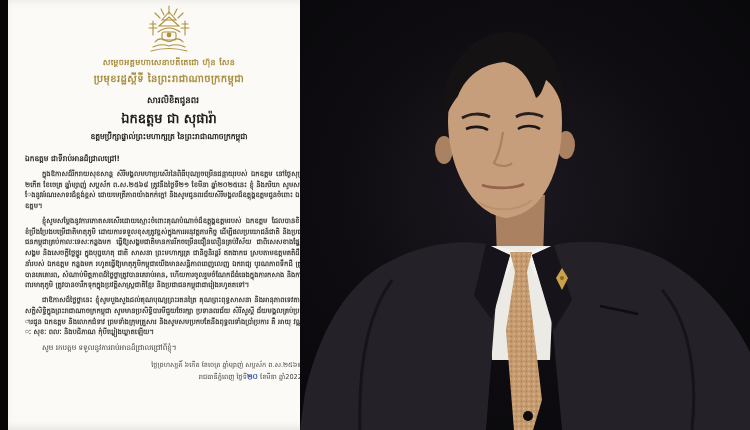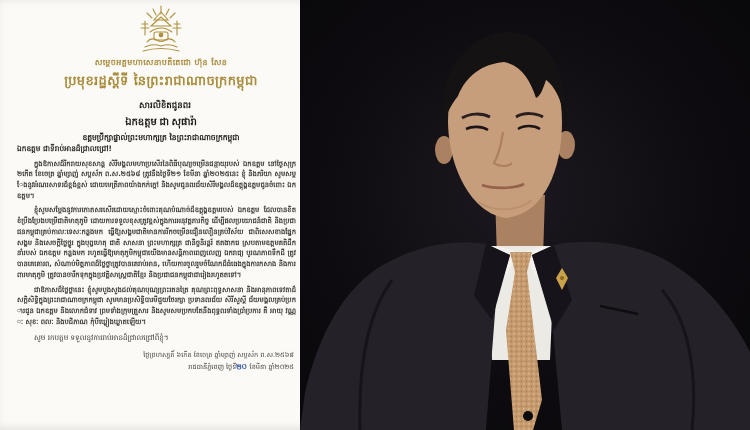--- a/index.html
+++ b/index.html
@@ -1,34 +1,34 @@
 <!DOCTYPE html>
 <html><head>
 <meta charset="utf-8">
 <style>
   html,body{margin:0;padding:0;width:750px;height:430px;background:#000;overflow:hidden;
     font-family:"DejaVu Sans",sans-serif;}
   .stage{position:relative;width:750px;height:430px;background:#060507;}
 
   
-  .page{position:absolute;left:0;top:0;width:322px;height:430px;background:#fbfaf6;
+  .page{position:absolute;left:8px;top:0;width:322px;height:430px;background:#fbfaf6;
     clip-path:polygon(0 0,100% 0,93.5% 100%,0 100%);
     box-shadow:inset -6px 0 10px rgba(0,0,0,.08), inset 0 -4px 8px rgba(0,0,0,.04);}
   .page-inner{position:relative;width:100%;height:100%;}
   .emblem-wrap{display:flex;justify-content:center;padding-top:4px;}
   .gold-line{ text-align:center;color:#a98d3f;font-weight:bold;letter-spacing:.4px;
     word-break:break-all;line-height:1.5;}
   .gold-line.l1{font-size:8px;margin-top:3px;}
-  .gold-line.l2{font-size:13px;margin-top:2px;}
+  .gold-line.l2{font-size:10px;margin-top:2px;}
   .title-block{margin-top:9px;text-align:center;color:#1d1c1a;font-weight:bold;}
   .title-block .t1{font-size:8.6px;padding-left:8px;}
-  .title-block .t2{font-size:10px;margin-top:3px;font-family:Liberation Serif, serif;}
+  .title-block .t2{font-size:13px;margin-top:3px;}
   .title-block .t3{font-size:7.6px;margin-top:3px;word-break:break-all;padding:0 11px;}
   .body-text{padding:0 26px 0 17px;color:#3e3c38;}
-  .salutation{font-size:7.4px;font-weight:bold;color:#2b2a27;}
+  .salutation{font-size:7.4px;font-weight:bold;color:#2b2a27;margin-top:11px;}
   .para{font-size:6.8px;line-height:1.58;text-align:justify;text-indent:17px;
     word-break:break-all;margin-top:4px;font-weight:bold;}
   .closing{font-size:7.2px;text-indent:17px;margin-top:5px;color:#35332f;}
   .dateline{margin-top:6px;text-align:right;font-size:6.6px;line-height:1.7;color:#45433e;
     padding-right:2px;}
   .hand-day{color:#2d4f9e;font-weight:bold;font-size:7.5px;display:inline-block;
     transform:rotate(-4deg);}
   .sig-block{position:absolute;right:48px;top:350px;width:110px;text-align:center;}
   .sig-name{font-size:8px;font-weight:bold;color:#23221f;margin-top:-2px;}
 
@@ -77,21 +77,21 @@
 
       <div class="body-text">
         <div class="salutation">ឯកឧត្តម ជាទីរាប់អានដ៏ជ្រាលជ្រៅ!</div>
         <div class="para">ក្នុងឱកាសដ៏រីករាយសុខសាន្ត សិរីមង្គលមហាប្រសើរនៃពិធីបុណ្យចម្រើនជន្មាយុរបស់ ឯកឧត្តម នៅថ្ងៃសុក្រ ២កើត ខែចេត្រ ឆ្នាំម្សាញ់ សប្តស័ក ព.ស.២៥៦៨ ត្រូវនឹងថ្ងៃទី២១ ខែមីនា ឆ្នាំ២០២៥នេះ ខ្ញុំ និងភរិយា សូមសម្តែងនូវអំណរសាទរដ៏ខ្ពង់ខ្ពស់ ដោយមេត្រីភាពយ៉ាងកក់ក្តៅ និងសូមជូនពរជ័យសិរីមង្គលដ៏ឧត្តុង្គឧត្តមជូនចំពោះ ឯកឧត្តម។</div>
         <div class="para">ខ្ញុំសូមសម្តែងនូវការកោតសរសើរដោយស្មោះចំពោះគុណបំណាច់ដ៏ឧត្តុង្គឧត្តមរបស់ ឯកឧត្តម ដែលបានខិតខំប្រឹងប្រែងបម្រើជាតិមាតុភូមិ ដោយការទទួលខុសត្រូវខ្ពស់ក្នុងការអនុវត្តភារកិច្ច ដើម្បីផលប្រយោជន៍ជាតិ និងប្រជាជនកម្ពុជាគ្រប់កាលៈទេសៈកន្លងមក ធ្វើឱ្យសង្គមជាតិមានការរីកចម្រើនជឿនលឿនគ្រប់វិស័យ ជាពិសេសខាងផ្នែកសង្គម និងសេចក្តីថ្លៃថ្នូរ ក្នុងបុព្វហេតុ ជាតិ សាសនា ព្រះមហាក្សត្រ ជានិច្ចនិរន្តរ៍ ឥតងាករេ ស្របតាមឧត្តមគតិដឹកនាំរបស់ ឯកឧត្តម កន្លងមក រហូតធ្វើឱ្យមាតុភូមិកម្ពុជាយើងមានសន្តិភាពពេញលេញ ឯករាជ្យ បូរណភាពទឹកដី ត្រូវបានគេគោរព, សំណាប់មិត្តភាពដ៏ថ្លៃថ្លាត្រូវបានគេរាប់អាន, ហើយការចូលរួមចំណែកដ៏ធំធេងក្នុងការកសាង និងការពារមាតុភូមិ ត្រូវបានចារឹកទុកក្នុងប្រវត្តិសាស្ត្រជាតិខ្មែរ និងប្រជាជនកម្ពុជាជារៀងរហូតតទៅ។</div>
         <div class="para">ជាឱកាសដ៏ថ្លៃថ្លានេះ ខ្ញុំសូមបួងសួងដល់គុណបុណ្យព្រះរតនត្រៃ គុណព្រះពុទ្ធសាសនា និងអានុភាពទេវតាដ៏សក្តិសិទ្ធិក្នុងព្រះរាជាណាចក្រកម្ពុជា សូមមានប្រសិទ្ធិបារមីជួយថែរក្សា ប្រទានពរជ័យ សិរីសួស្តី ជ័យមង្គលគ្រប់ប្រការជូន ឯកឧត្តម និងលោកជំទាវ ព្រមទាំងក្រុមគ្រួសារ និងសូមសមប្រកបតែនឹងពុទ្ធពរទាំងប្រាំប្រការ គឺ អាយុ វណ្ណៈ សុខៈ ពលៈ និងបដិភាណ កុំបីឃ្លៀងឃ្លាតឡើយ។</div>
         <div class="closing">សូម រកបត្តម ទទួលនូវការរាប់អានដ៏ជ្រាលជ្រៅពីខ្ញុំ។</div>
 
         <div class="dateline">
           <div>ថ្ងៃព្រហស្បតិ៍ ៦កើត ខែចេត្រ ឆ្នាំម្សាញ់ សប្តស័ក ព.ស.២៥៦៨</div>
-          <div><span>រាជធានីភ្នំពេញ ថ្ងៃទី</span><span class="hand-day">២០</span><span> ខែមីនា ឆ្នាំ២០២៥</span></div>
+          <div><span>រាជធានីភ្នំពេញ ថ្ងៃទី</span><span class="hand-day">២០</span><span> ខែមីនា ឆ្នាំ2022</span></div>
         </div>
       </div>
 
 
     </div>
   </div>
 
   <div class="photo">
     <svg width="450" height="430" viewBox="0 0 450 430">
       <defs>

